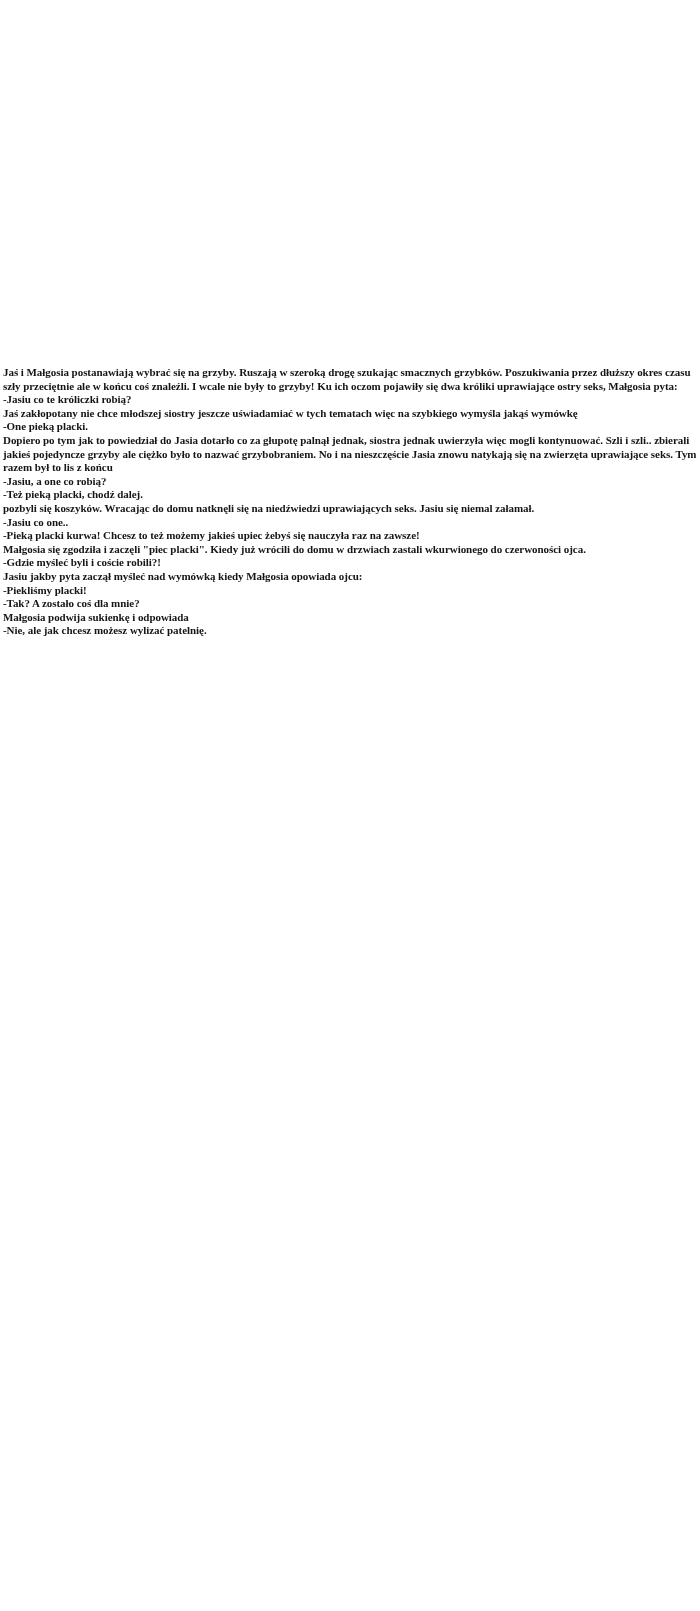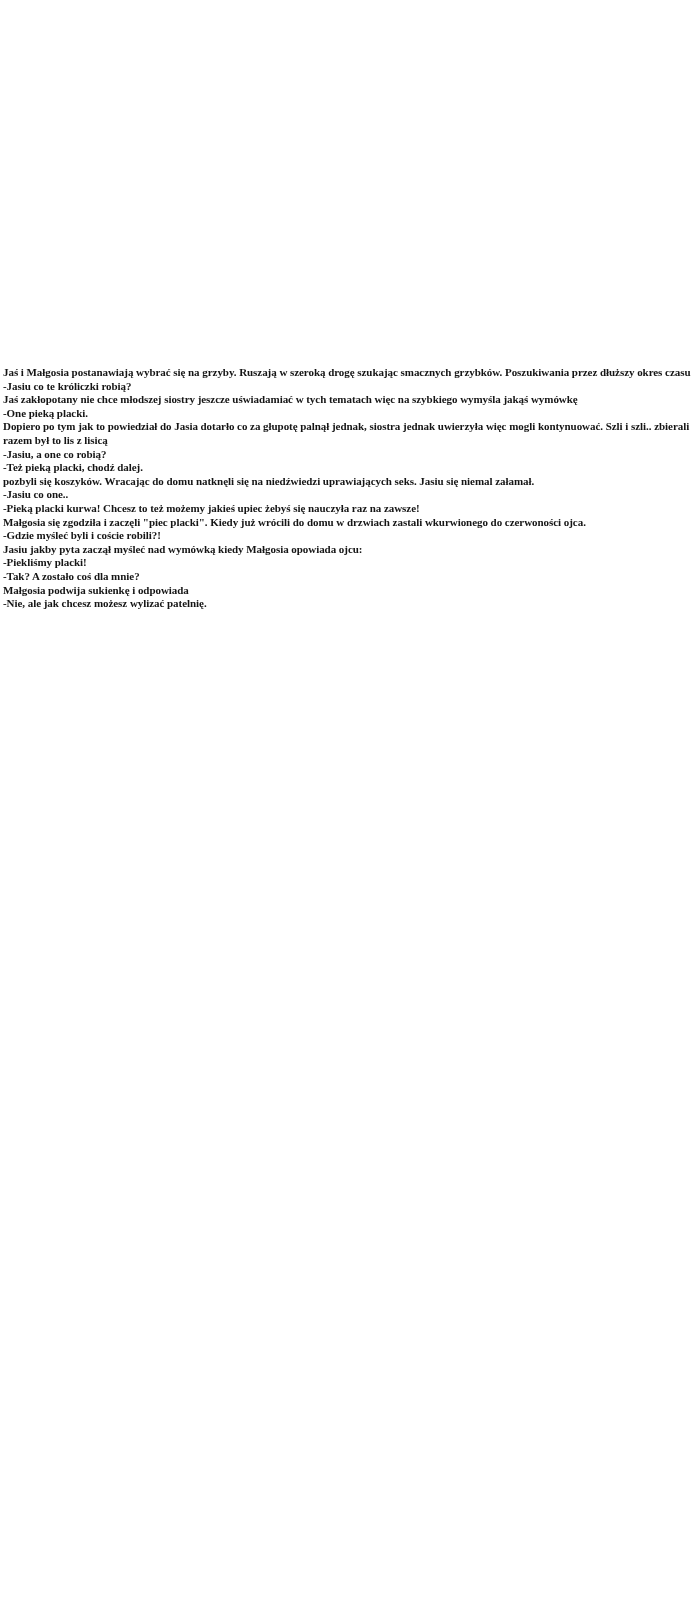--- a/index.html
+++ b/index.html
@@ -27,25 +27,27 @@
     letter-spacing: -0.05px;
     color: #151515;
     white-space: nowrap;
   }
 </style>
 </head>
 <body>
 
 <main class="story">
   <div class="line">Jaś i Małgosia postanawiają wybrać się na grzyby. Ruszają w szeroką drogę szukając smacznych grzybków. Poszukiwania przez dłuższy okres czasu</div>
+  <div class="line">szły przeciętnie ale w końcu coś znaleźli. I wcale nie były to grzyby! Ku ich oczom pojawiły się dwa króliki uprawiające ostry seks, Małgosia pyta:</div>
   <div class="line">-Jasiu co te króliczki robią?</div>
   <div class="line">Jaś zakłopotany nie chce młodszej siostry jeszcze uświadamiać w tych tematach więc na szybkiego wymyśla jakąś wymówkę</div>
   <div class="line">-One pieką placki.</div>
   <div class="line">Dopiero po tym jak to powiedział do Jasia dotarło co za głupotę palnął jednak, siostra jednak uwierzyła więc mogli kontynuować. Szli i szli.. zbierali</div>
-  <div class="line">razem był to lis z lisicą</div>
+  <div class="line">jakieś pojedyncze grzyby ale ciężko było to nazwać grzybobraniem. No i na nieszczęście Jasia znowu natykają się na zwierzęta uprawiające seks. Tym</div>
+  <div class="line">razem był to lis z końcu</div>
   <div class="line">-Jasiu, a one co robią?</div>
   <div class="line">-Też pieką placki, chodź dalej.</div>
   <div class="line">pozbyli się koszyków. Wracając do domu natknęli się na niedźwiedzi uprawiających seks. Jasiu się niemal załamał.</div>
   <div class="line">-Jasiu co one..</div>
   <div class="line">-Pieką placki kurwa! Chcesz to też możemy jakieś upiec żebyś się nauczyła raz na zawsze!</div>
   <div class="line">Małgosia się zgodziła i zaczęli "piec placki". Kiedy już wrócili do domu w drzwiach zastali wkurwionego do czerwoności ojca.</div>
   <div class="line">-Gdzie myśleć byli i coście robili?!</div>
   <div class="line">Jasiu jakby pyta zaczął myśleć nad wymówką kiedy Małgosia opowiada ojcu:</div>
   <div class="line">-Piekliśmy placki!</div>
   <div class="line">-Tak? A zostało coś dla mnie?</div>

